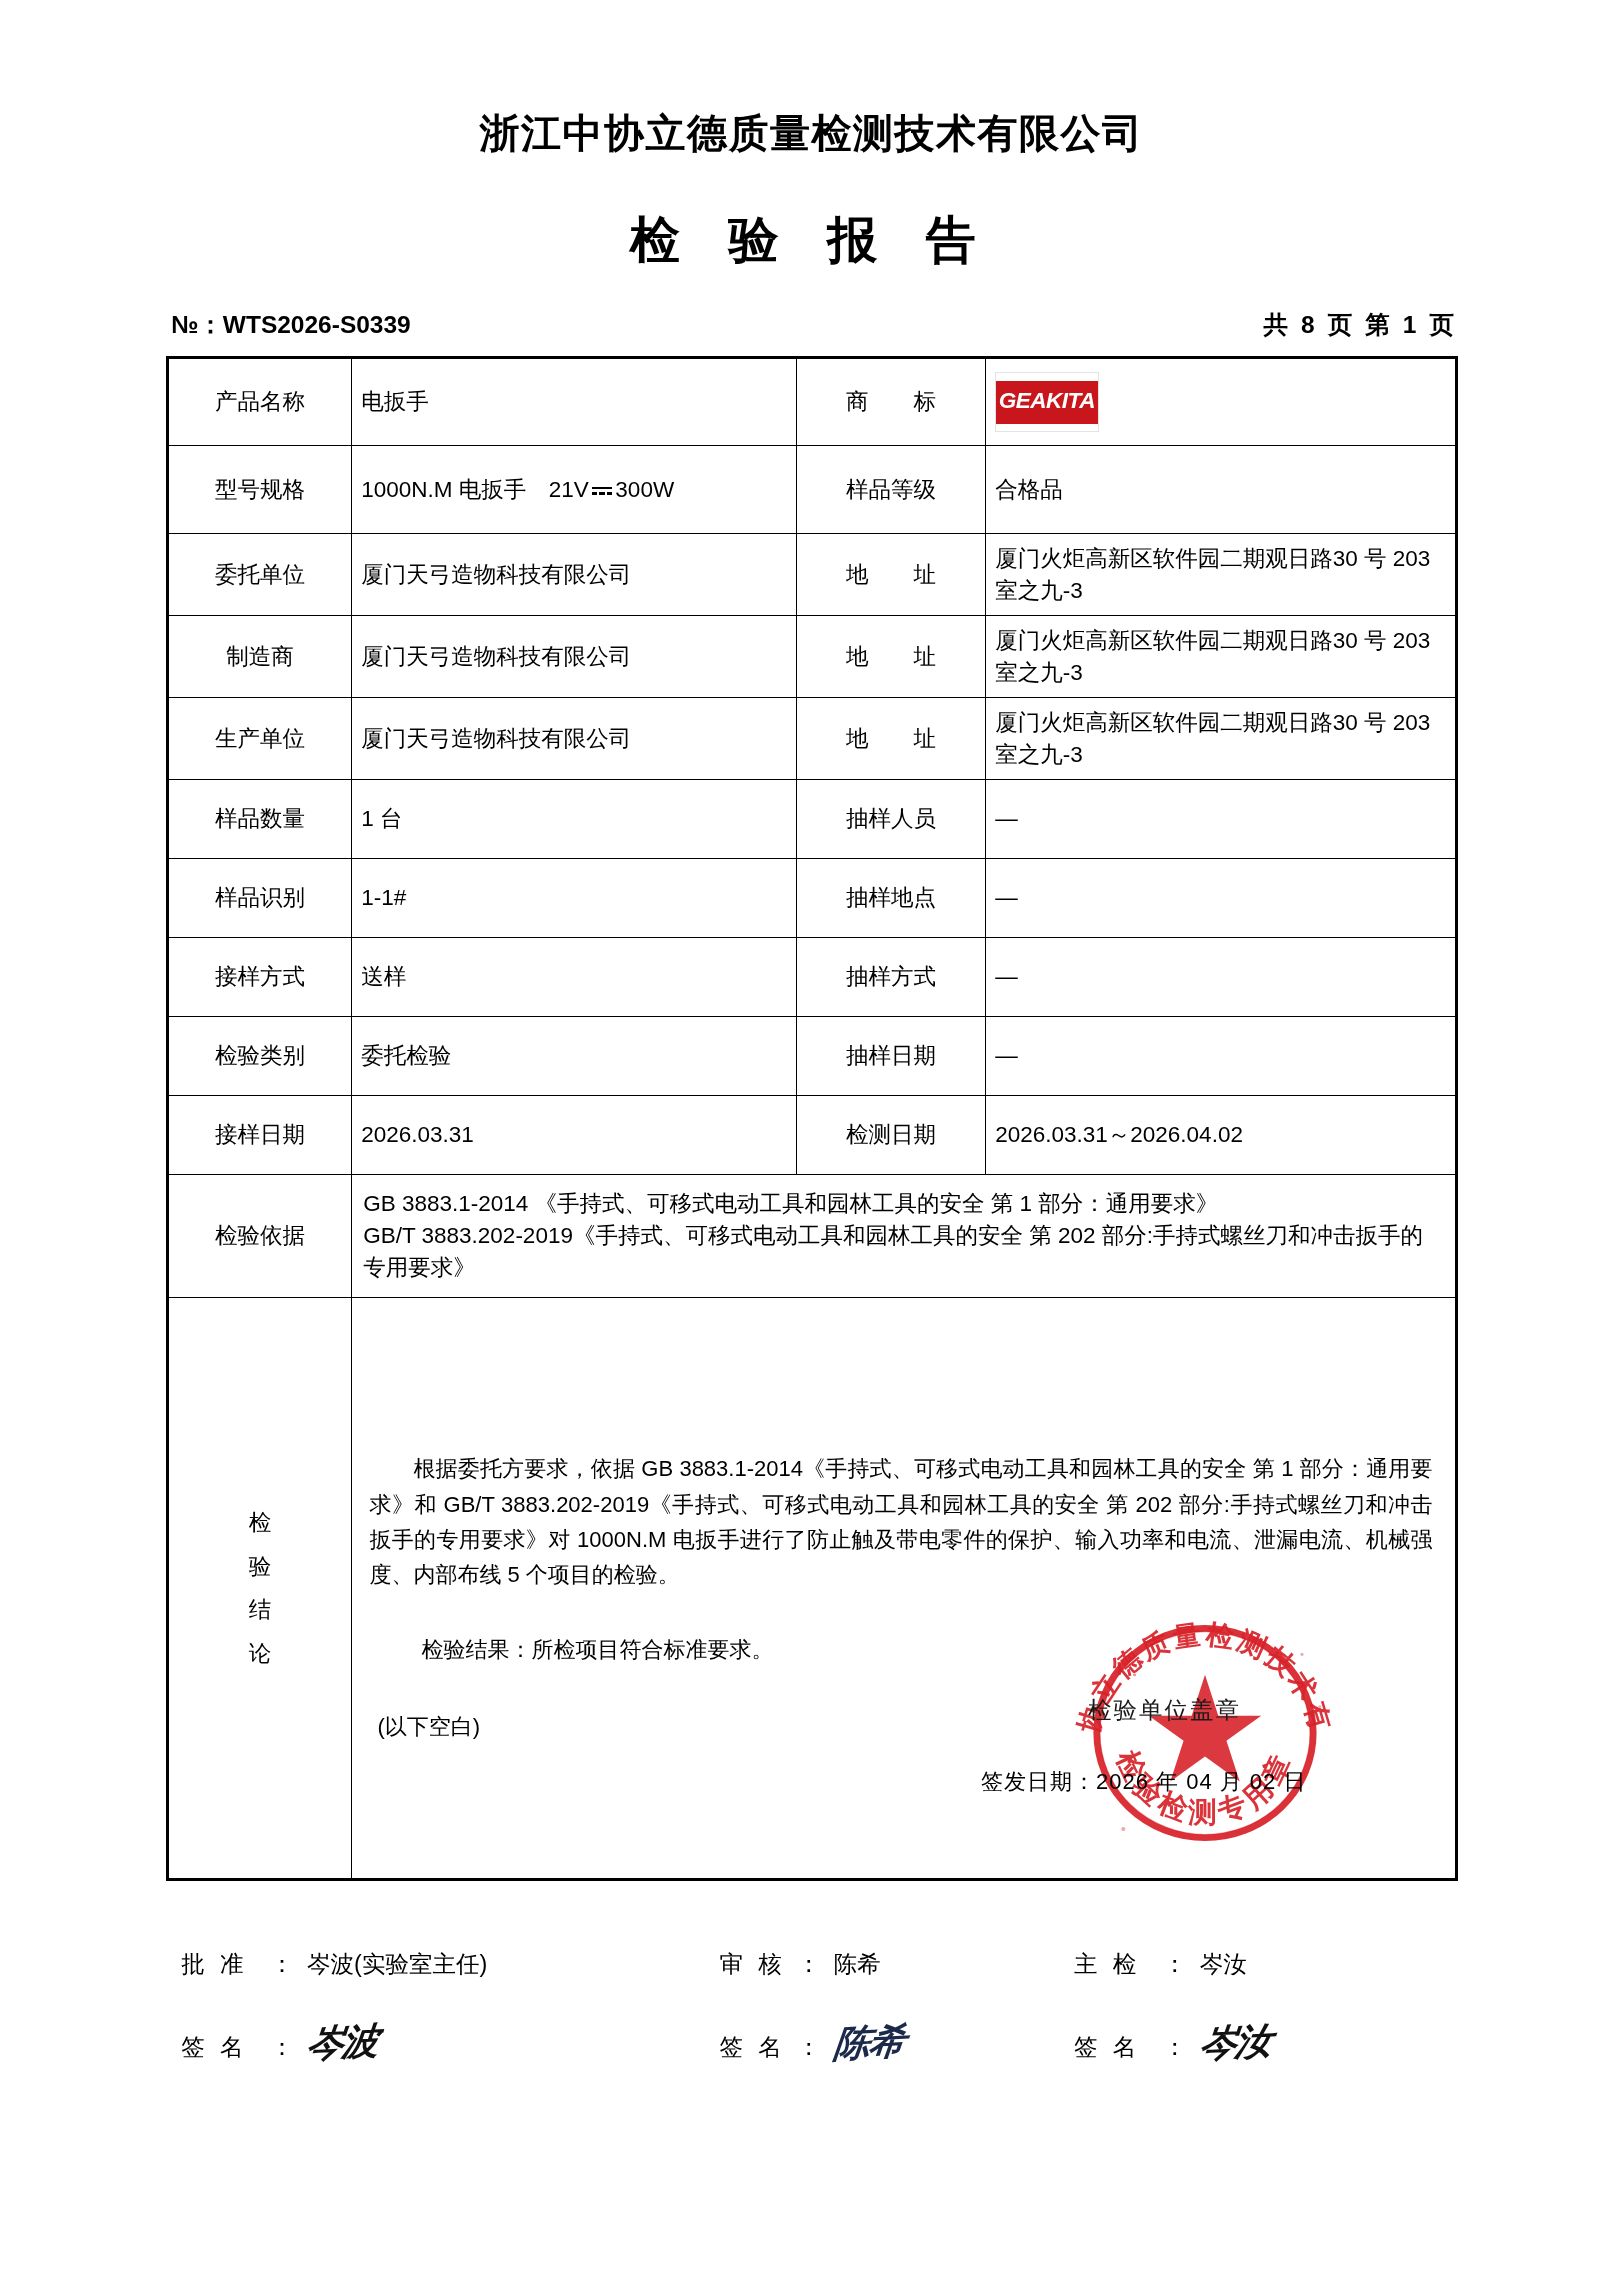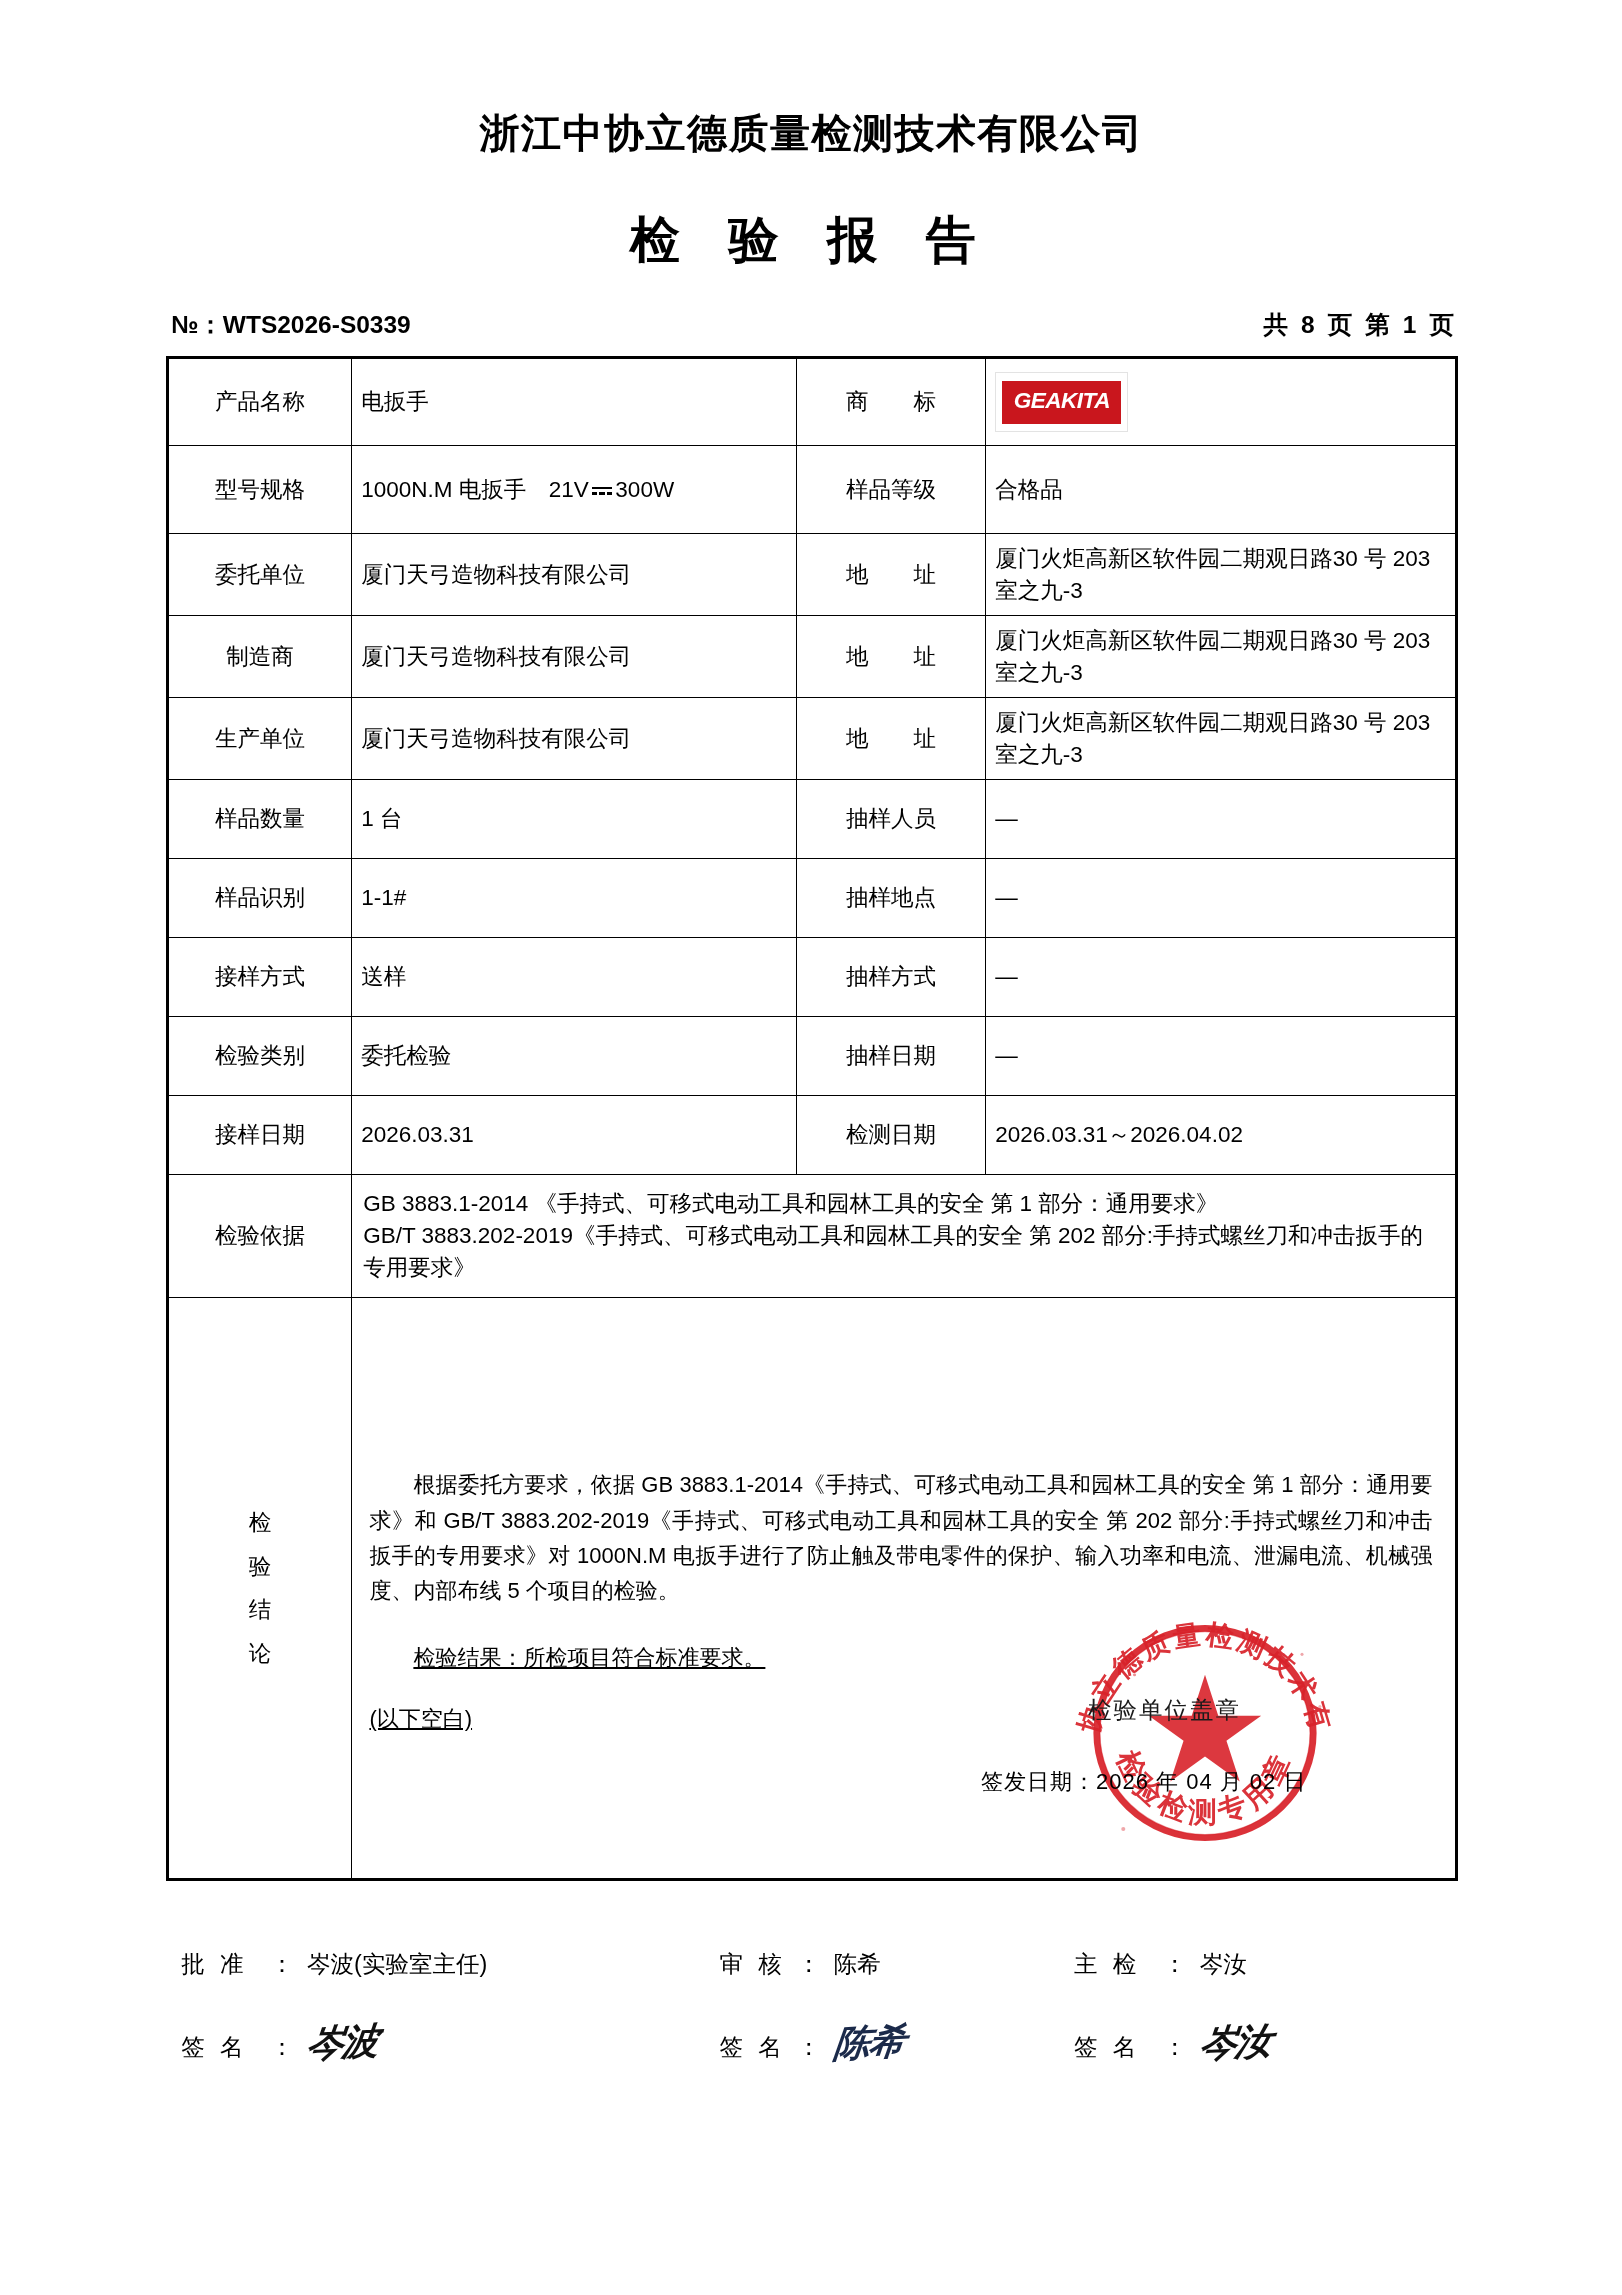--- a/index.html
+++ b/index.html
@@ -106,21 +106,21 @@
   .r-addr  { height: 82px; }
 
   .addr-text {
     line-height: 1.30;
     font-size: 22px;
   }
 
   
   .trademark-cell { padding: 3.1px 9.2px !important; }
   .logo-box {
-    width: 133px;
+    width: 104px;
     height: 60px;
     background: #ffffff;
     border: 0.5px solid #e3e3e3;
     display: flex;
     align-items: center;
     justify-content: center;
     box-sizing: border-box;
   }
   .logo-red {
     width: 119px;
@@ -192,21 +192,21 @@
   .concl-body {
     position: relative;
     padding: 26.6px 22.5px 0 17.4px;
     font-size: 22px;
     line-height: 1.60;
     text-align: justify;
   }
   .concl-p { text-indent: 2em; margin: 0; }
   .concl-gap1 { height: 32px; }
   .concl-gap2 { height: 25.6px; }
-  .concl-line { margin: 0; text-decoration: underline; }
+  .concl-line { margin: 8px; }
 
   
   .stamp-wrap {
     position: absolute;
     left: 710px;
     top: 291px;
     width: 286px;
     height: 286px;
     pointer-events: none;
   }

